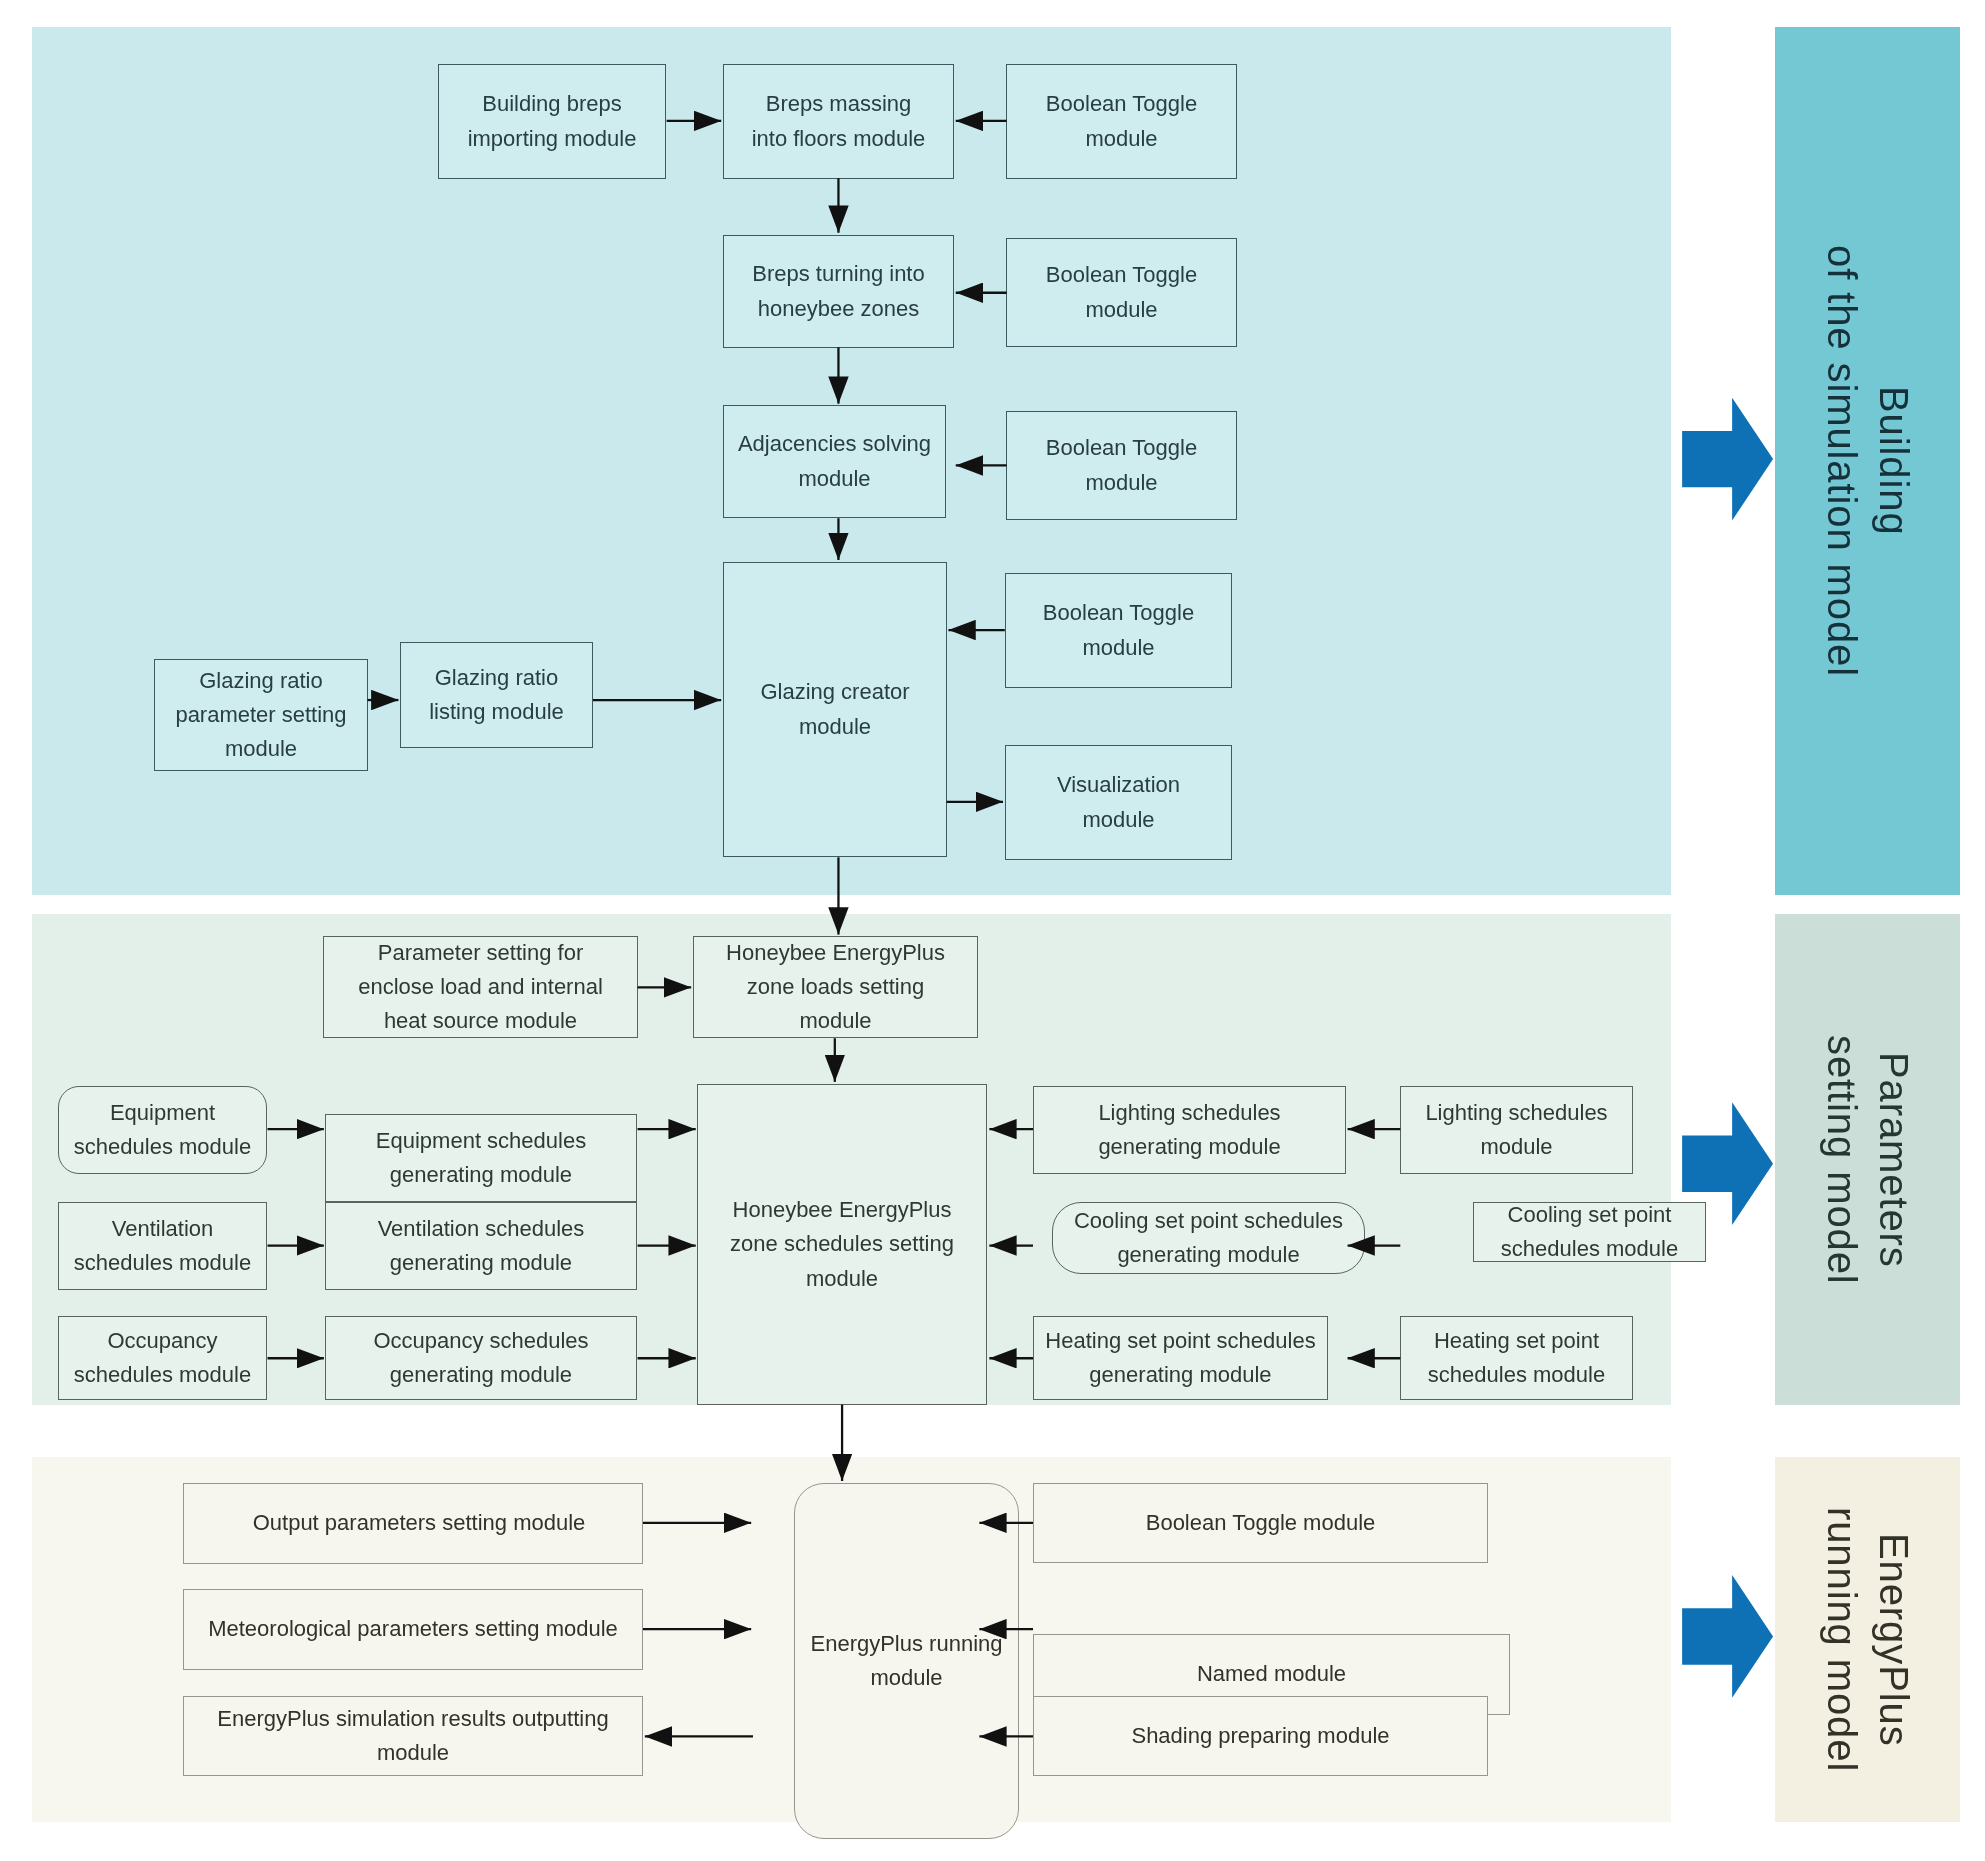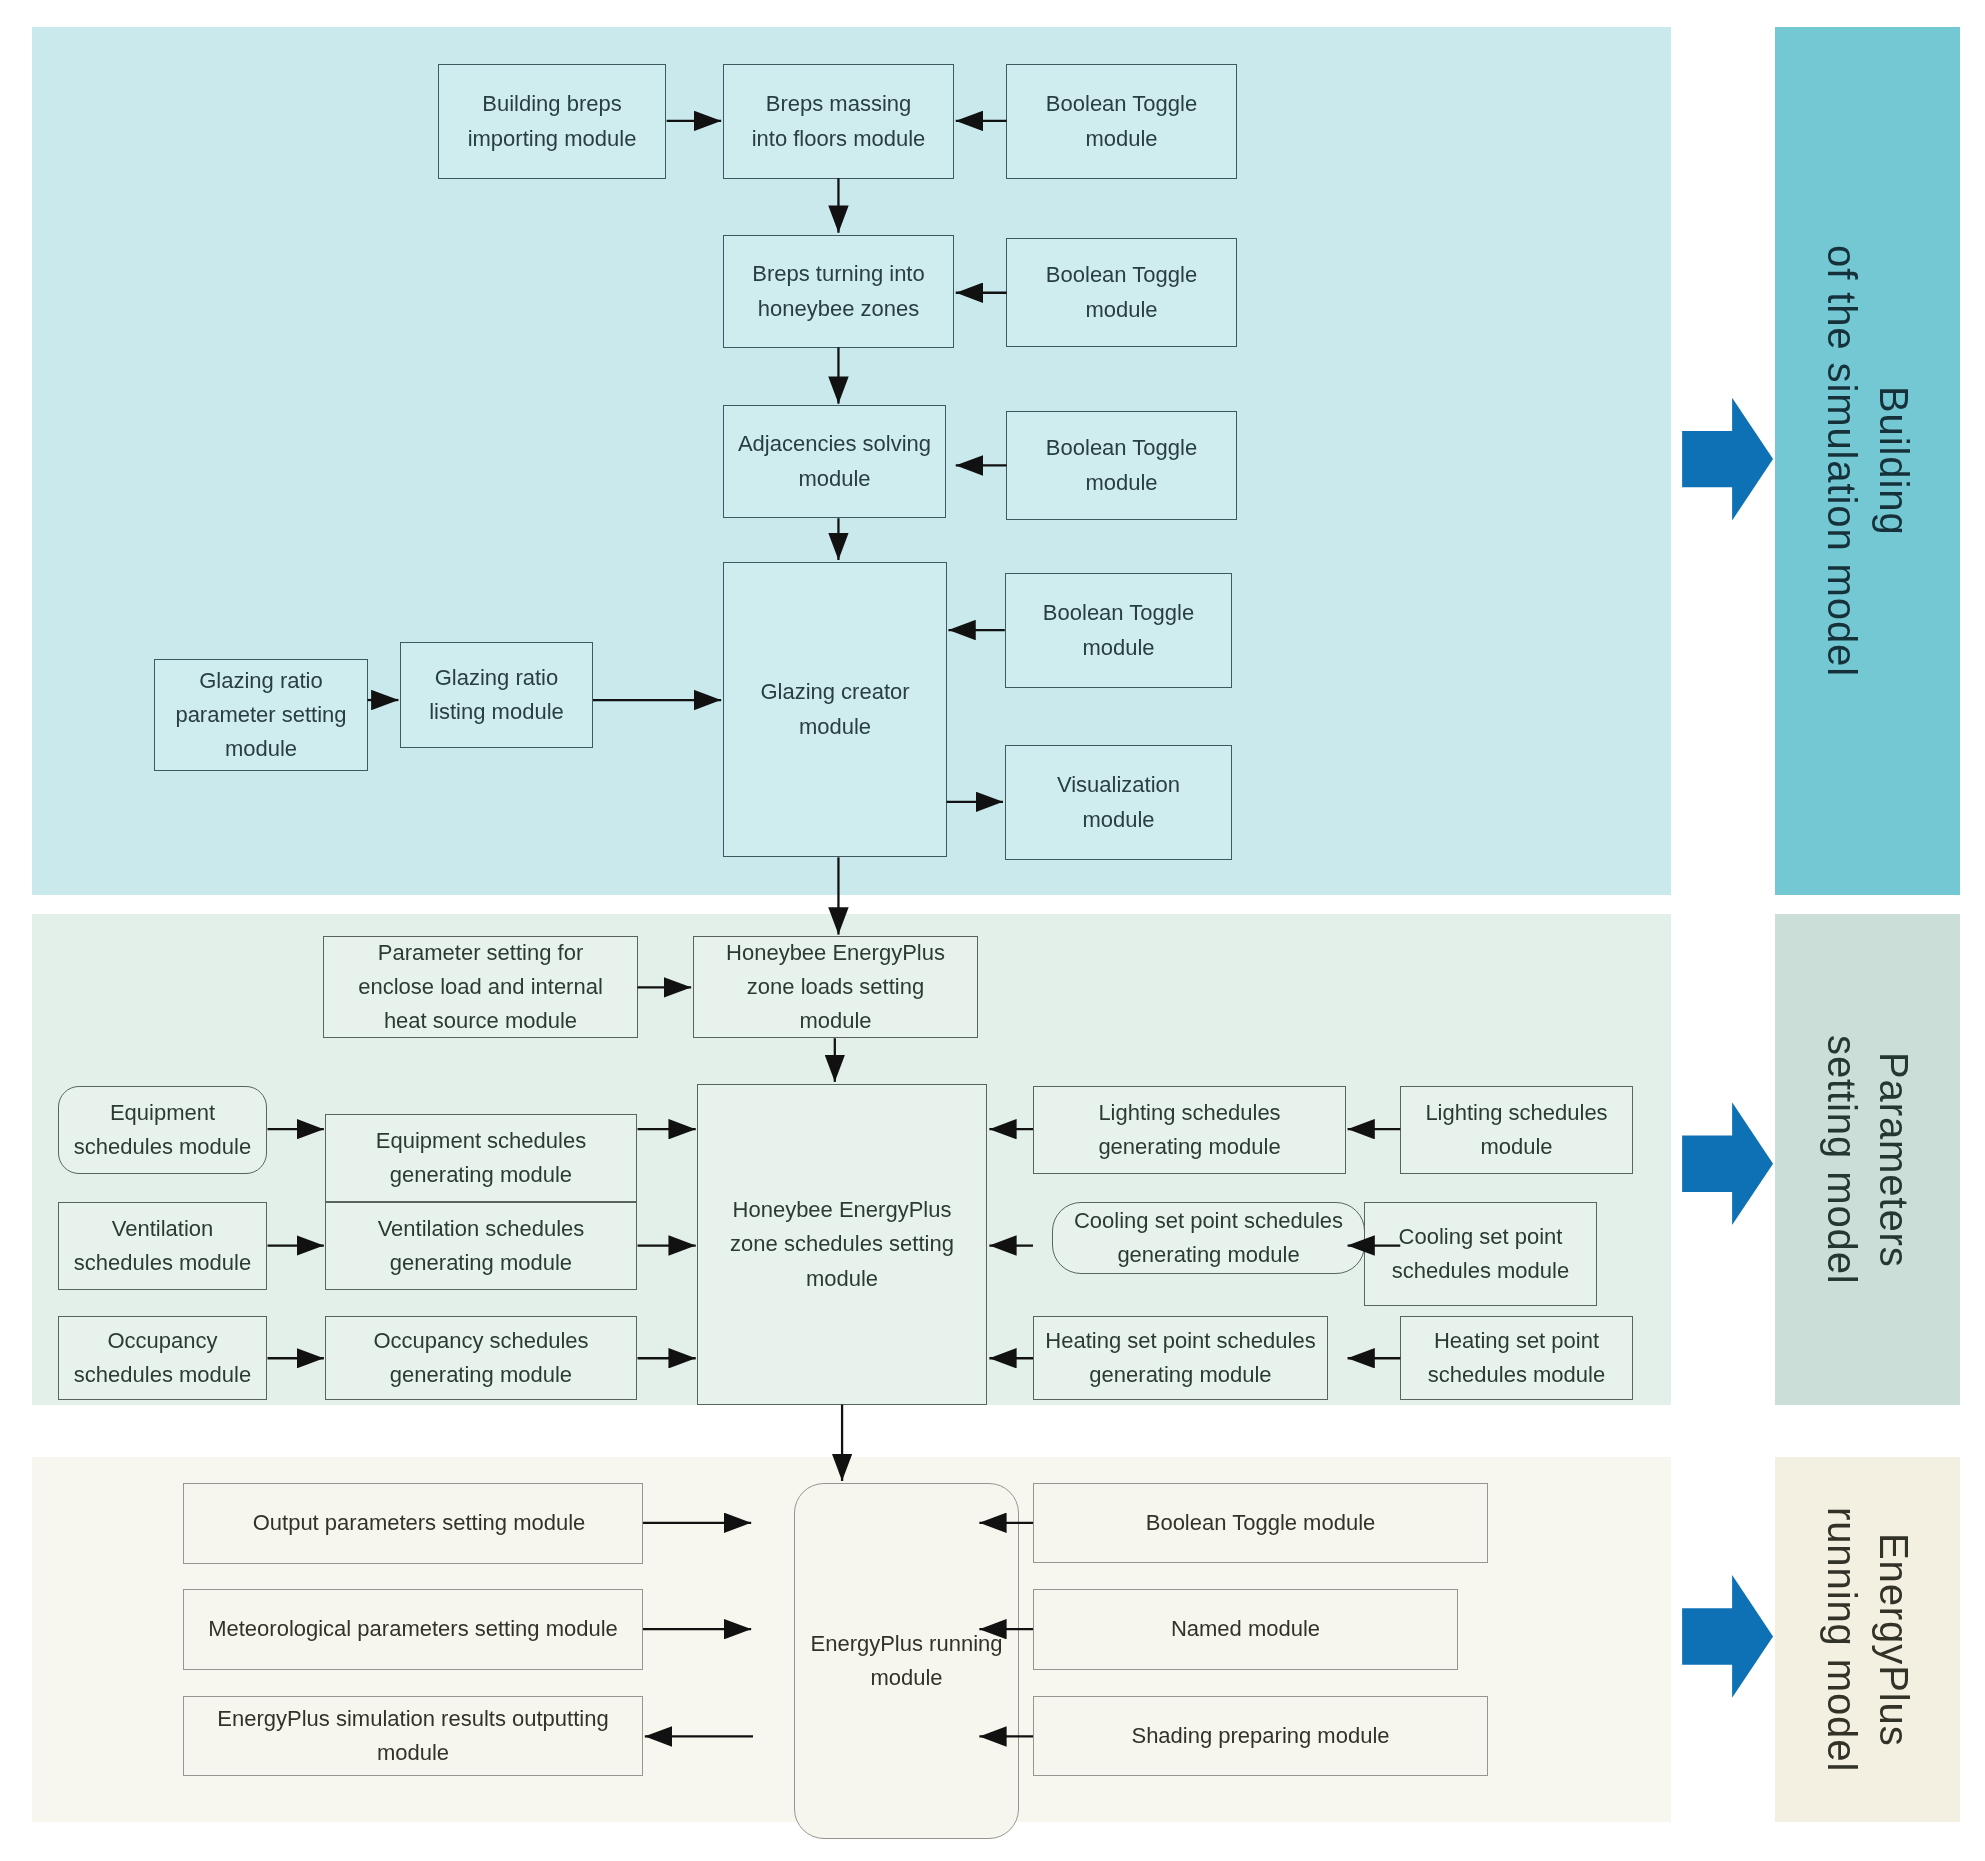--- a/index.html
+++ b/index.html
@@ -105,34 +105,34 @@
 generating module</div>
       <div class="box box-mid" style="left: 697px; top: 1084px; width: 290px; height: 321px;">Honeybee EnergyPlus
 zone schedules setting
 module</div>
       <div class="box box-mid" style="left: 1033px; top: 1086px; width: 313px; height: 88px;">Lighting schedules
 generating module</div>
       <div class="box box-mid" style="left: 1400px; top: 1086px; width: 233px; height: 88px;">Lighting schedules
 module</div>
       <div class="box box-mid" style="left: 1052px; top: 1202px; width: 313px; height: 72px; border-radius: 29px;">Cooling set point schedules
 generating module</div>
-      <div class="box box-mid" style="left: 1364px; top: 1202px; width: 233px; height: 104px;">Cooling set point
+      <div class="box box-mid" style="left: 1473px; top: 1202px; width: 233px; height: 60px;">Cooling set point
 schedules module</div>
       <div class="box box-mid" style="left: 1033px; top: 1316px; width: 295px; height: 84px;">Heating set point schedules
 generating module</div>
       <div class="box box-mid" style="left: 1400px; top: 1316px; width: 233px; height: 84px;">Heating set point
 schedules module</div>
       <div class="box box-bottom" style="left: 183px; top: 1483px; width: 460px; height: 81px; padding-left: 12px;">Output parameters setting module</div>
       <div class="box box-bottom" style="left: 183px; top: 1589px; width: 460px; height: 81px;">Meteorological parameters setting module</div>
       <div class="box box-bottom" style="left: 183px; top: 1696px; width: 460px; height: 80px;">EnergyPlus simulation results outputting
 module</div>
       <div class="box box-bottom" style="left: 794px; top: 1483px; width: 225px; height: 356px; border-radius: 30px;">EnergyPlus running
 module</div>
       <div class="box box-bottom" style="left: 1033px; top: 1483px; width: 455px; height: 80px;">Boolean Toggle module</div>
-      <div class="box box-bottom" style="left: 1033px; top: 1589px; width: 425px; height: 81px;">Named module</div>
+      <div class="box box-bottom" style="left: 1033px; top: 1634px; width: 477px; height: 81px;">Named module</div>
       <div class="box box-bottom" style="left: 1033px; top: 1696px; width: 455px; height: 80px;">Shading preparing module</div>
     </div>
 
   <svg id="connector-layer" viewBox="0 0 2184 2047" xmlns="http://www.w3.org/2000/svg">
     <defs>
       <marker id="ah" markerWidth="12" markerHeight="9" refX="12" refY="4.5" orient="auto" markerUnits="strokeWidth" viewBox="0 0 12 9">
         <path d="M0,0 L12,4.5 L0,9 Z" class="arrow-head"></path>
       </marker>
     </defs>
     <g id="flow-lines">

